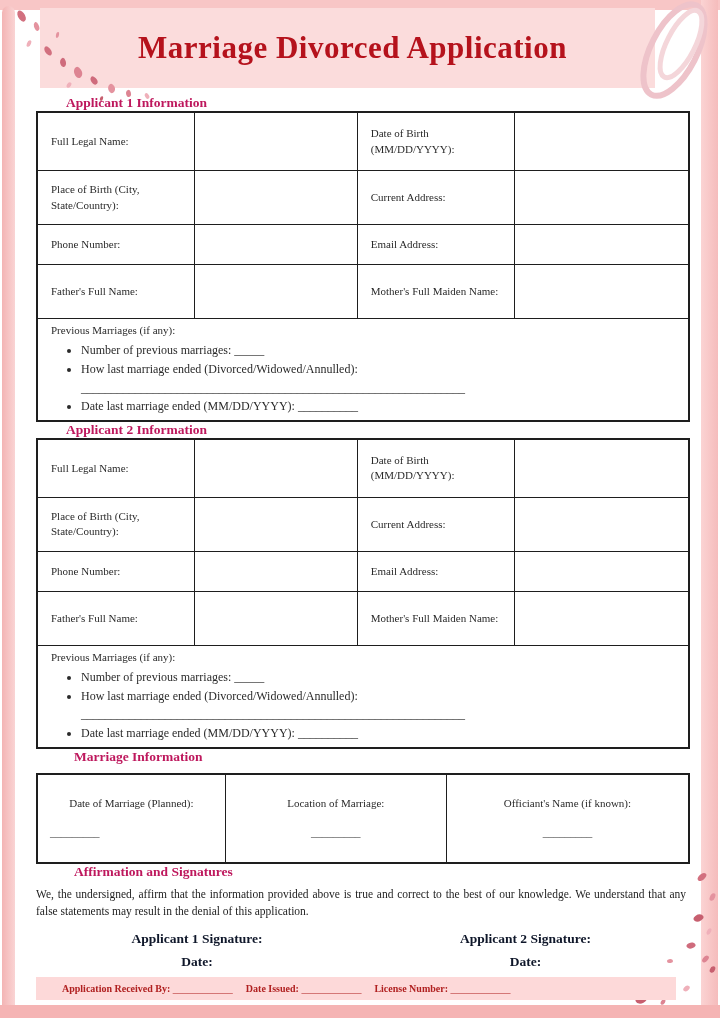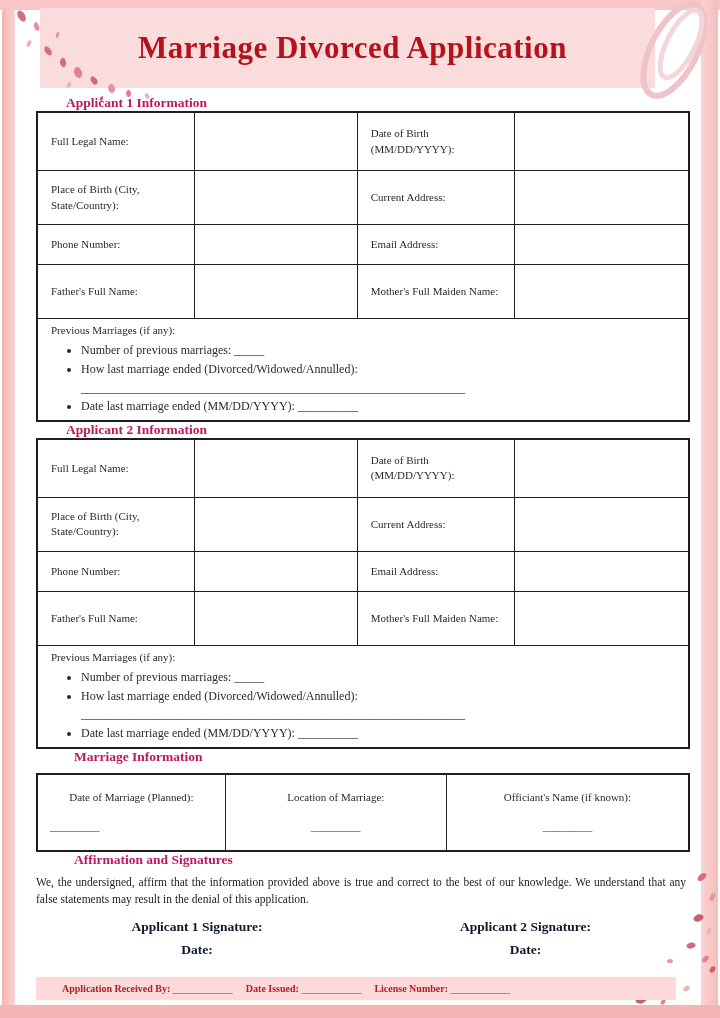--- a/index.html
+++ b/index.html
@@ -50,21 +50,21 @@
     padding:4px 8px 4px 13px;overflow:hidden;
   }
   td.c1{width:24%;} td.c2{width:25%;} td.c3{width:24%;} td.c4{width:27%;}
   tr.r1 td{height:49px;} tr.r2 td{height:45px;} tr.r3 td{height:31px;} tr.r4 td{height:45px;}
   td.prev-cell{padding:8px 12px 10px 13px;vertical-align:top;height:72px;}
   .prev-title{font-size:11px;color:#2a2a2a;}
   ul.prev-list{margin:3px 0 0 0;padding-left:30px;}
   ul.prev-list li{font-size:12px;color:#2a2a2a;line-height:1.55;list-style:disc;}
   
   table.marriage{margin-top:8px;}
-  table.marriage td{height:47px;vertical-align:middle;text-align:center;padding:14px 8px;}
+  table.marriage td{height:47px;vertical-align:middle;text-align:center;padding:20px 8px;}
   td.m1{width:28.5%;text-align:left;padding-left:13px;}
   td.m2{width:34%;} td.m3{width:37.5%;}
   .m-line{display:block;margin-top:13px;color:#2a2a2a;}
   td.m1 .m-line{text-align:left;padding-left:4px;}
   
   .affirm-p{
     margin:6px 0 0 0;width:650px;font-size:11.5px;line-height:1.55;
     text-align:justify;color:#1d1d1d;
   }
   .sig-grid{display:grid;grid-template-columns:322px auto;margin-top:10px;}

